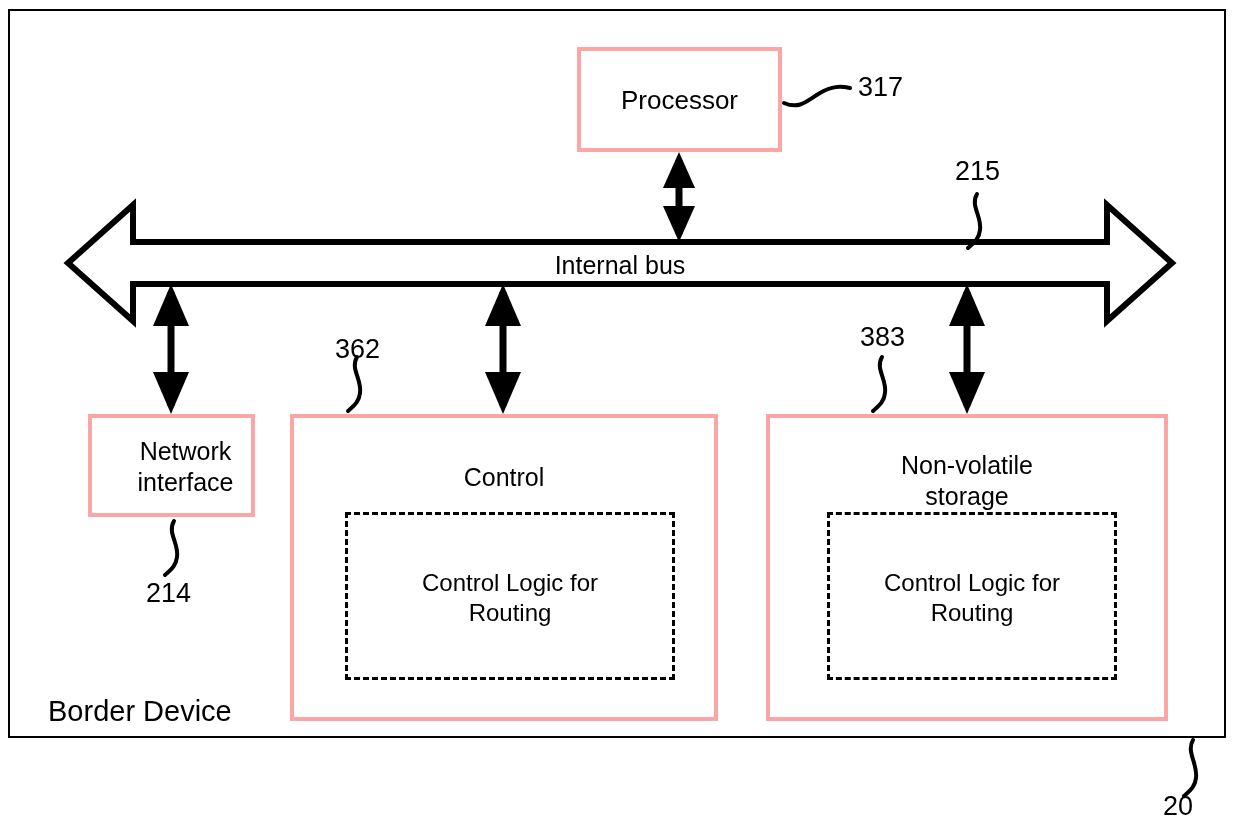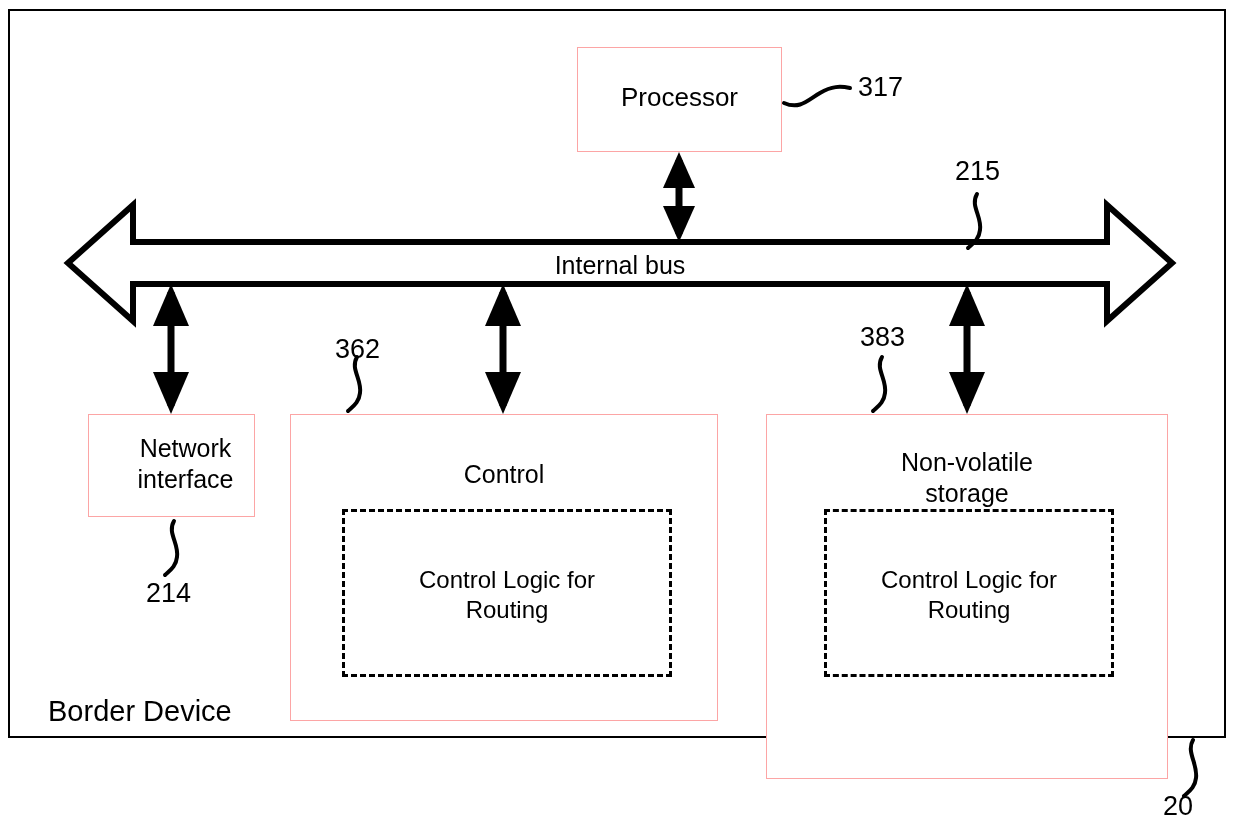--- a/index.html
+++ b/index.html
@@ -24,21 +24,21 @@
     top: 9px;
     width: 1218px;
     height: 729px;
     border: 2px solid #000000;
     box-sizing: border-box;
     background: #ffffff;
   }
   
   .block {
     position: absolute;
-    border: 1px solid #fca5a5;
+    border: 4px solid #fca5a5;
     box-sizing: border-box;
     background: #ffffff;
   }
   .block-label {
     position: absolute;
     left: 0;
     right: 0;
     text-align: center;
     color: #000000;
     line-height: 1.22;
@@ -114,21 +114,21 @@
   </div>
 
   <div class="block" style="left:290px; top:414px; width:428px; height:307px;">
     <div class="block-label mem-label" style="top:44px;">Control</div>
     <div class="dashed-region" style="left:51px; top:94px; width:330px; height:168px;">
       <div class="dashed-label cl-label" style="top:53px;">Control Logic for
 Routing</div>
     </div>
   </div>
 
-  <div class="block" style="left:766px; top:414px; width:402px; height:365px;">
+  <div class="block" style="left:766px; top:414px; width:402px; height:307px;">
     <div class="block-label nv-label" style="top:32px;">Non-volatile
 storage</div>
     <div class="dashed-region" style="left:57px; top:94px; width:290px; height:168px;">
       <div class="dashed-label cl-label" style="top:53px;">Control Logic for
 Routing</div>
     </div>
   </div>
 
   <svg class="overlay" viewBox="0 0 1240 827">
 

